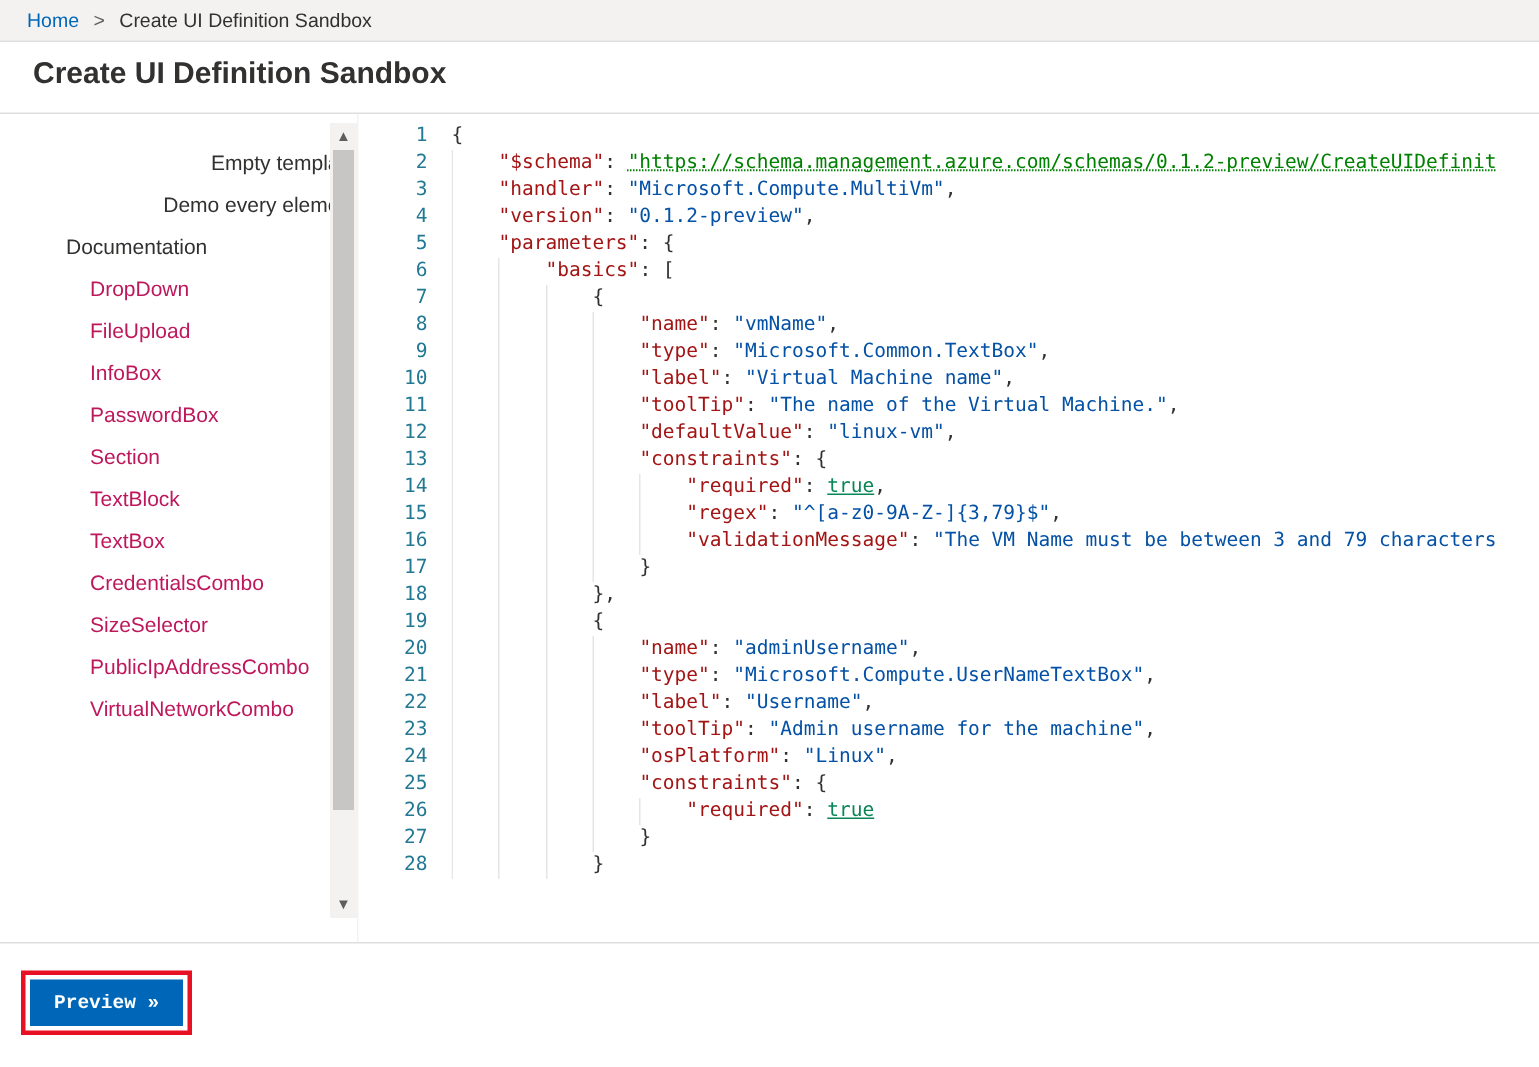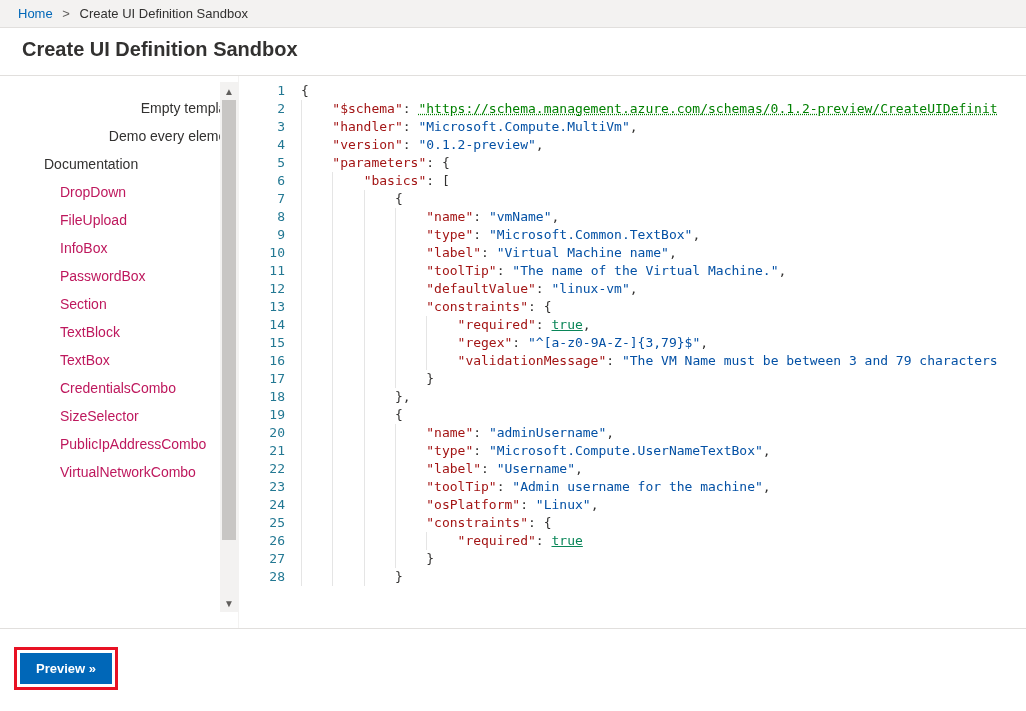--- a/index.html
+++ b/index.html
@@ -120,20 +120,21 @@
     padding: 3px;
   }
   .preview-btn {
     background: #0067b8;
     color: #ffffff;
     border: none;
     font-size: 13px;
     font-weight: 600;
     padding: 8px 16px;
     cursor: pointer;
+    font-family: Liberation Mono, monospace;
   }
 </style>
 </head>
 <body>
 
 <div class="breadcrumb">
   <a>Home</a>
   <span class="sep">&gt;</span>
   <span class="current">Create UI Definition Sandbox</span>
 </div>

